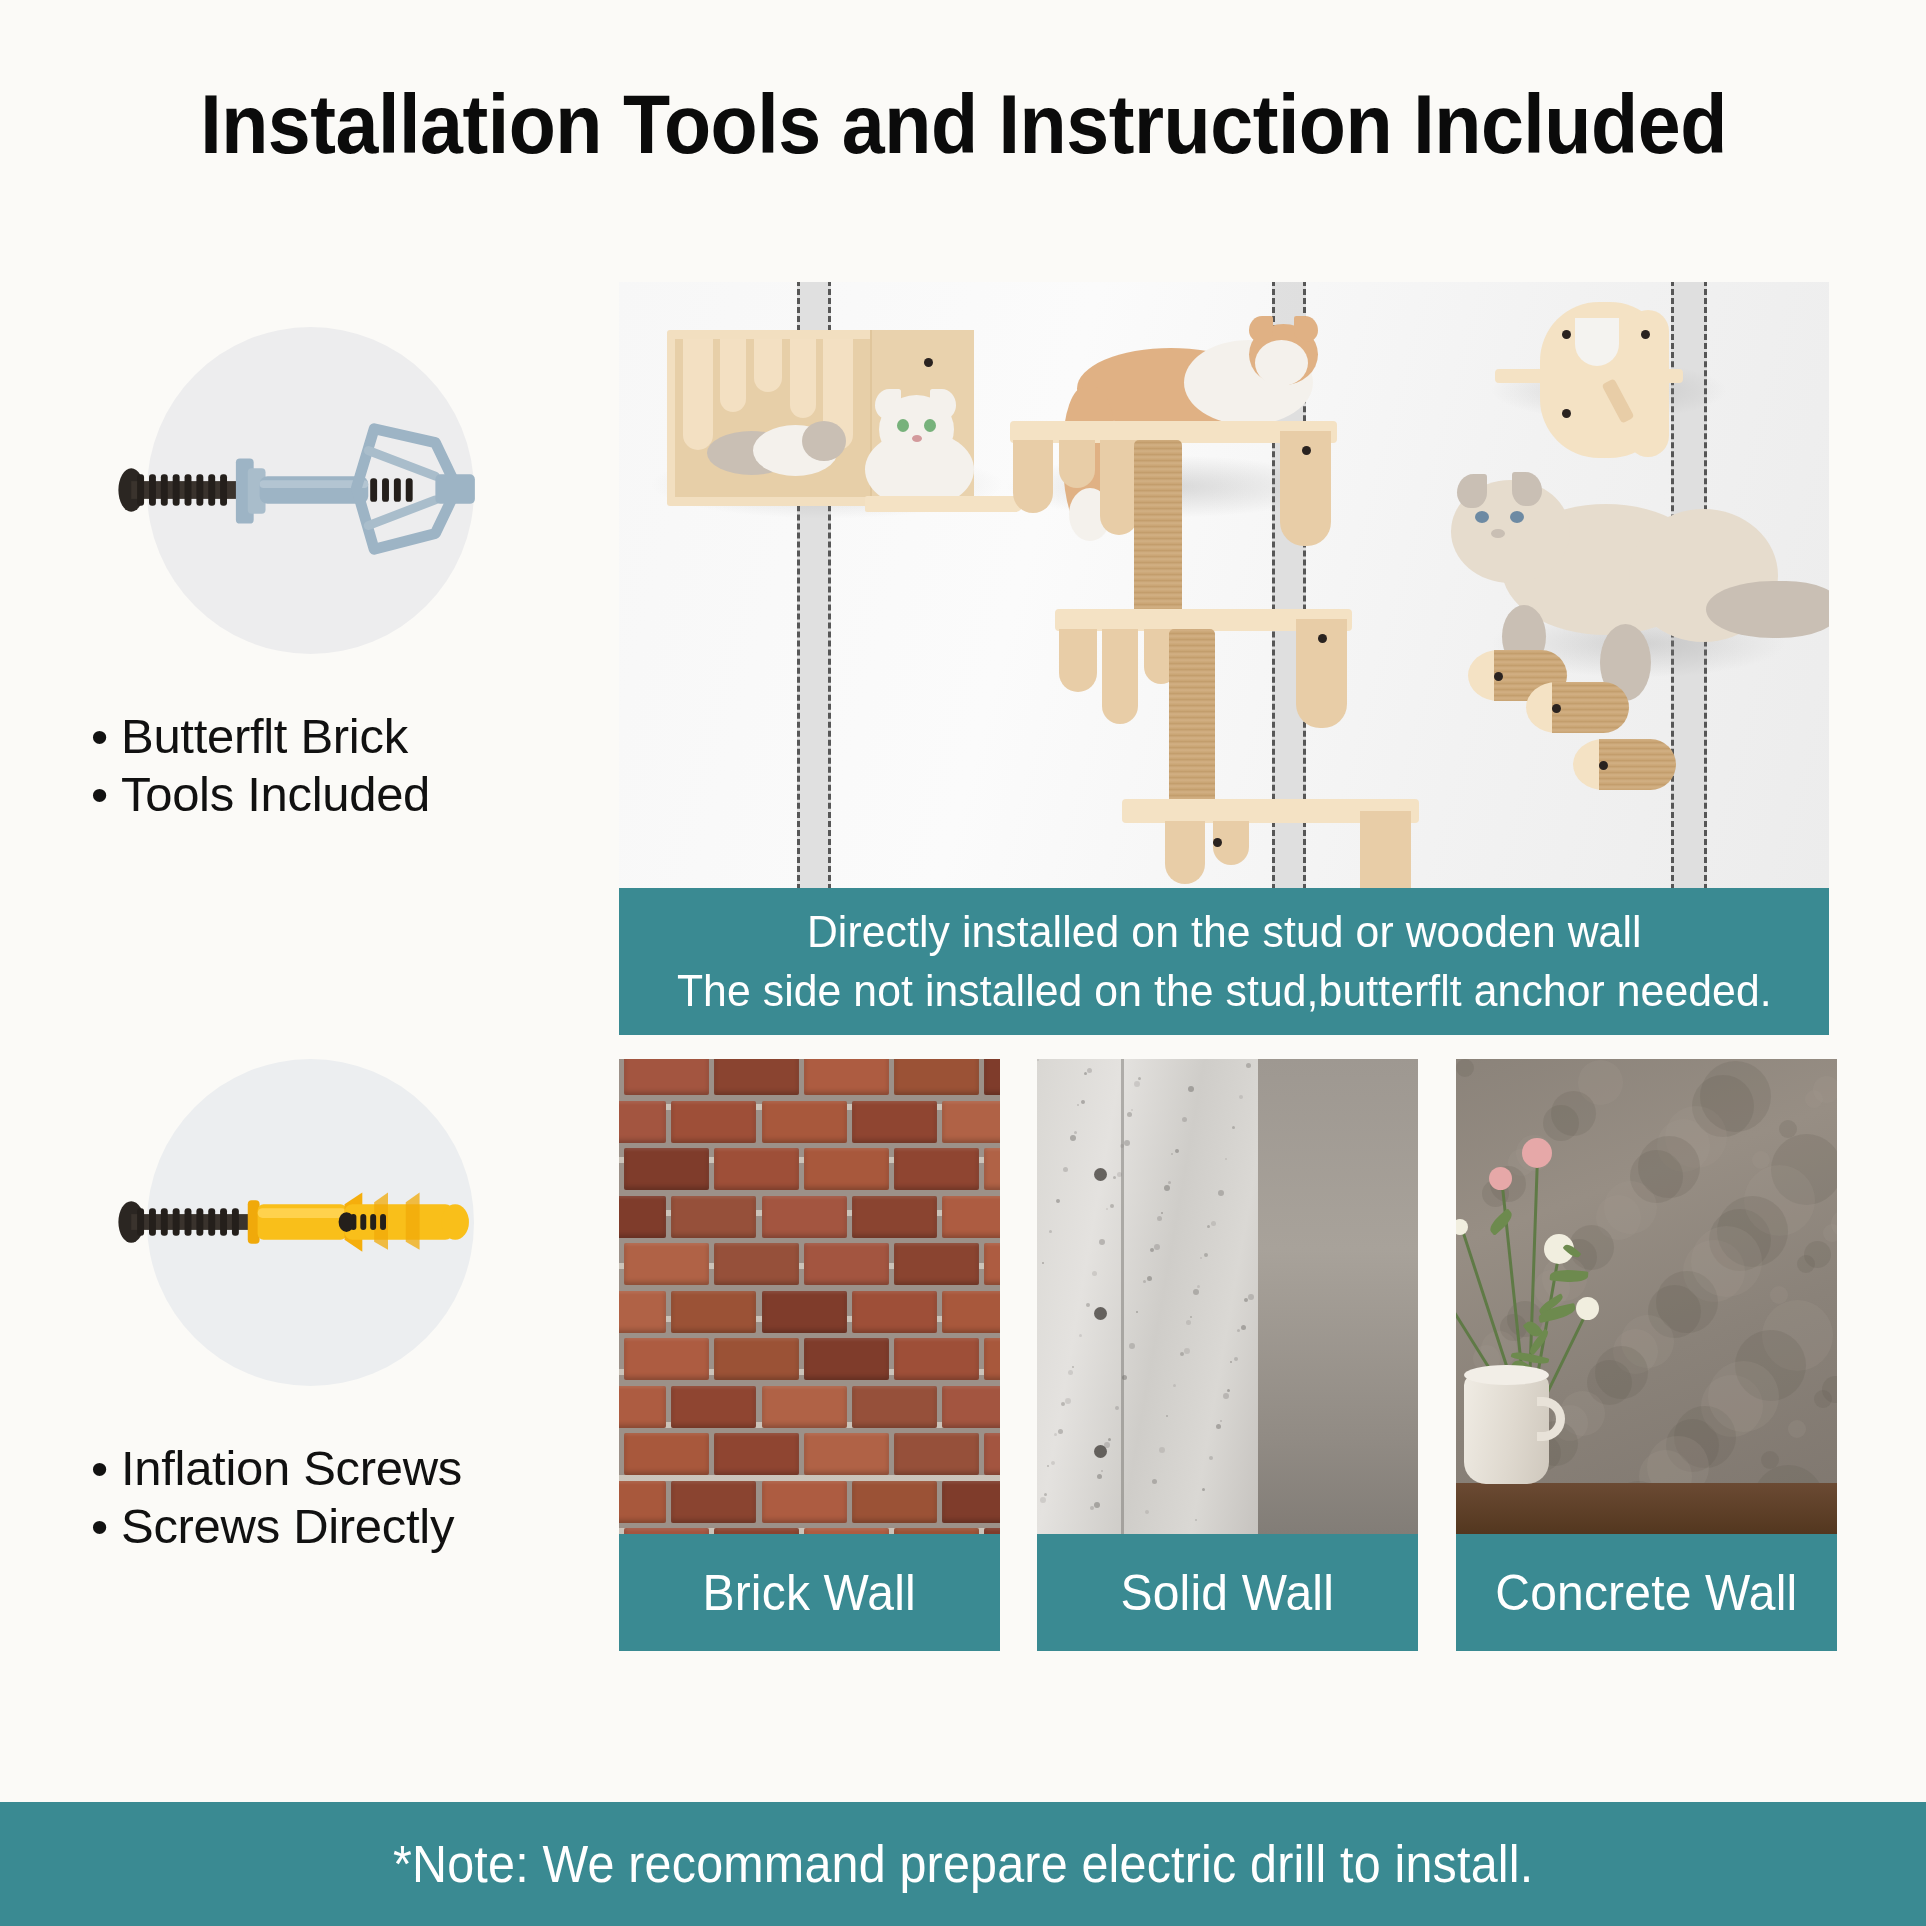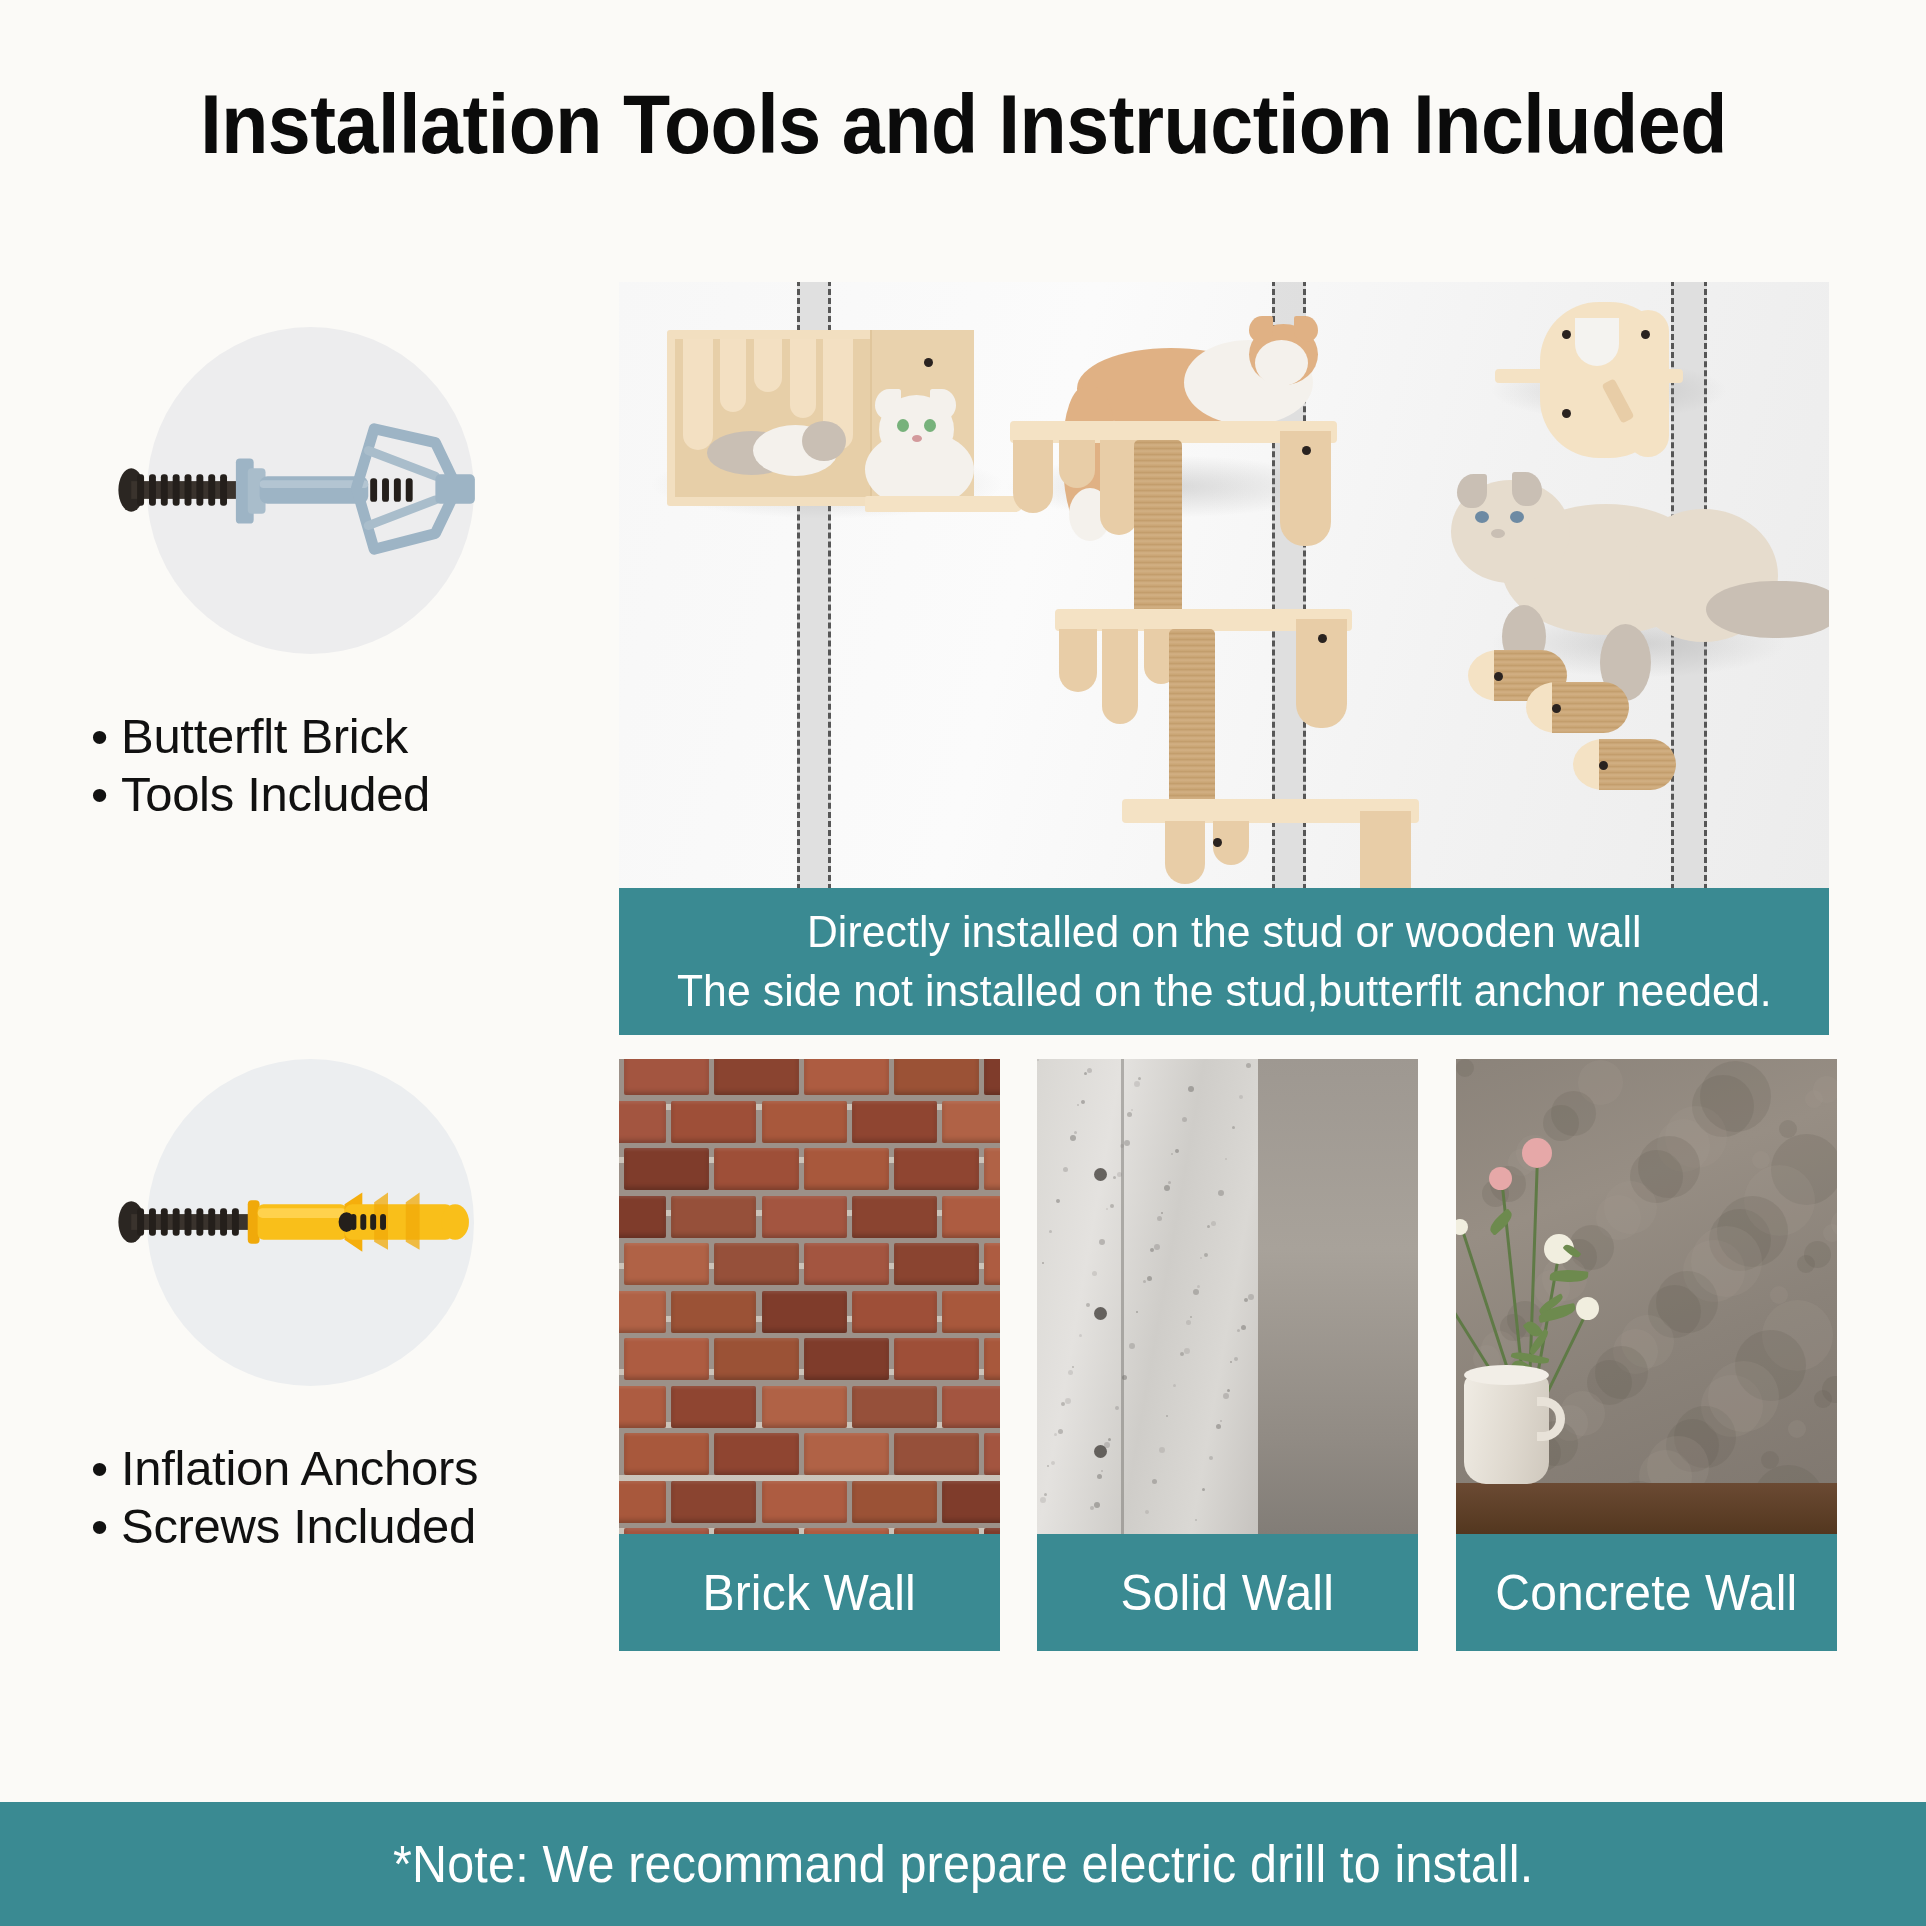--- a/index.html
+++ b/index.html
@@ -323,22 +323,22 @@
         <g fill="#241f1b">
           <rect x="244" y="72" width="6" height="16" rx="3"></rect>
           <rect x="254" y="72" width="6" height="16" rx="3"></rect>
           <rect x="264" y="72" width="6" height="16" rx="3"></rect>
           <rect x="274" y="72" width="6" height="16" rx="3"></rect>
         </g>
         <ellipse cx="240" cy="80" rx="8" ry="10" fill="#241f1b"></ellipse>
       </svg>
     </div>
     <div class="bullets">
-      <div><span class="dot">•</span><span>Inflation Anchors</span></div>
-      <div><span class="dot">•</span><span>Screws Included</span></div>
+      <div><span class="dot">•</span><span>Inflation Screws</span></div>
+      <div><span class="dot">•</span><span>Screws Directly</span></div>
     </div>
   </div>
 </div>
 
 <div class="hero">
   <div class="hero-wall"></div>
 
   <div class="stud" style="left:178px;width:34px;"></div>
   <div class="stud" style="left:653px;width:34px;"></div>
   <div class="stud" style="left:1052px;width:36px;"></div>

